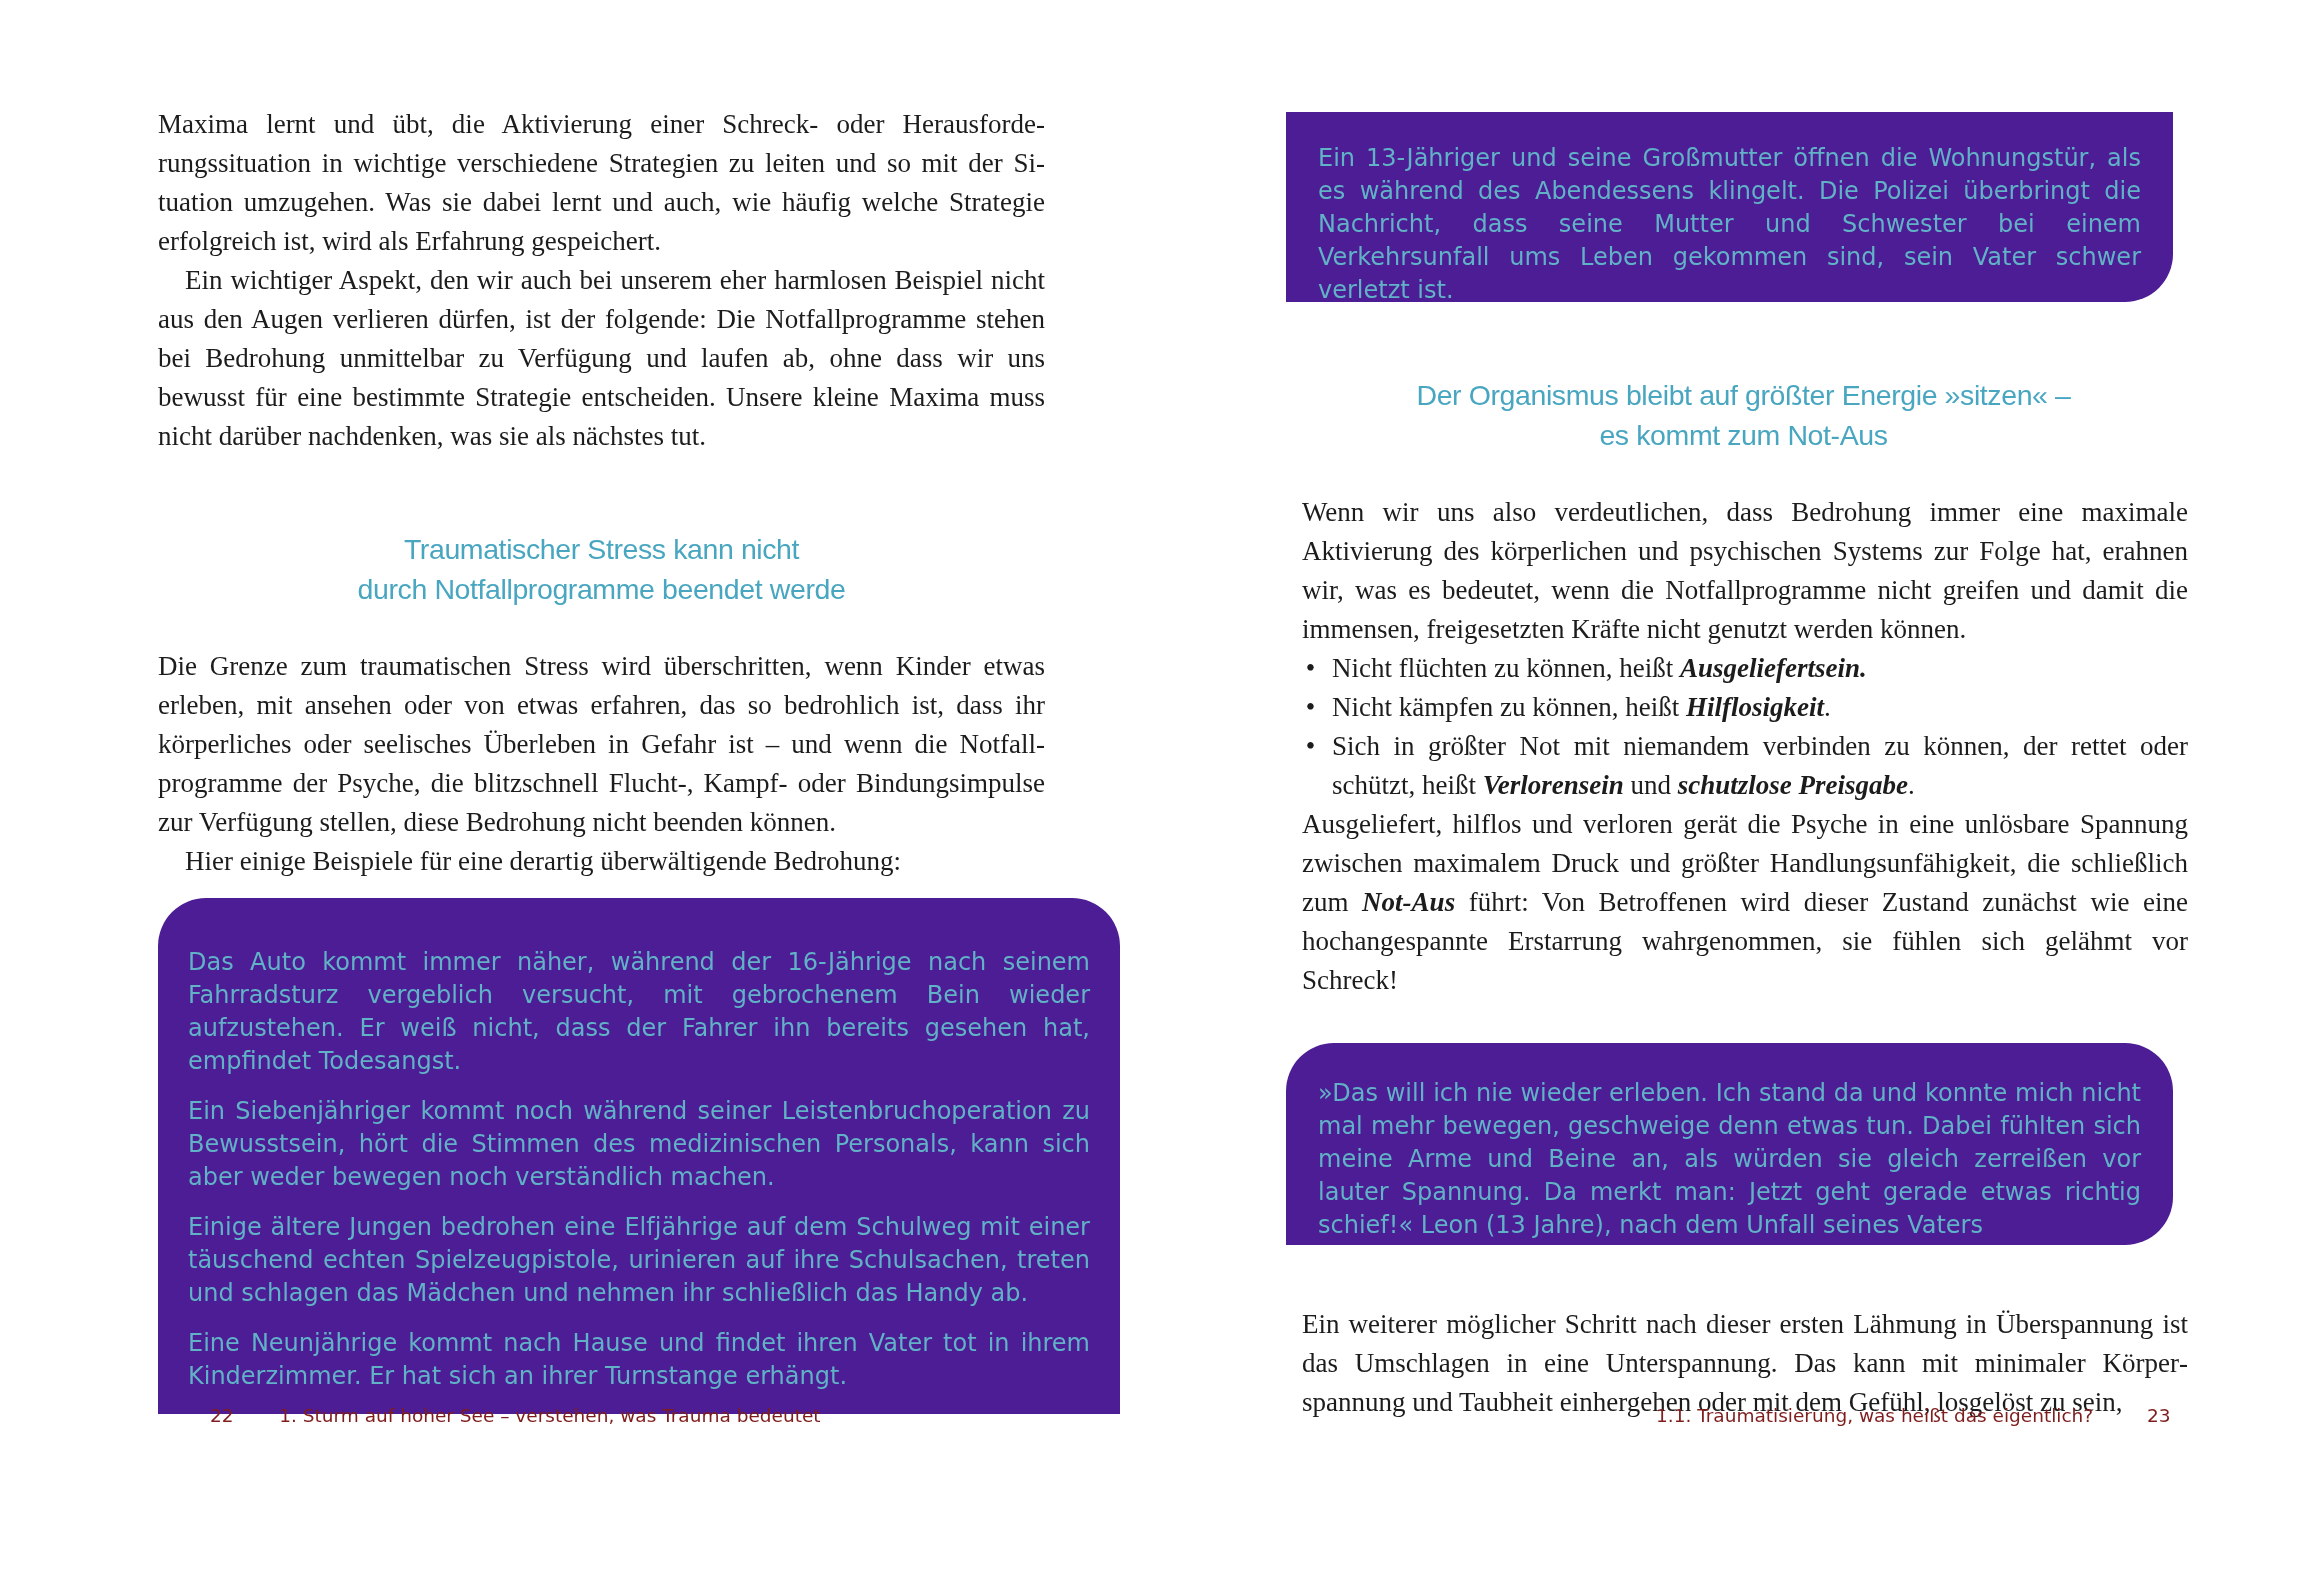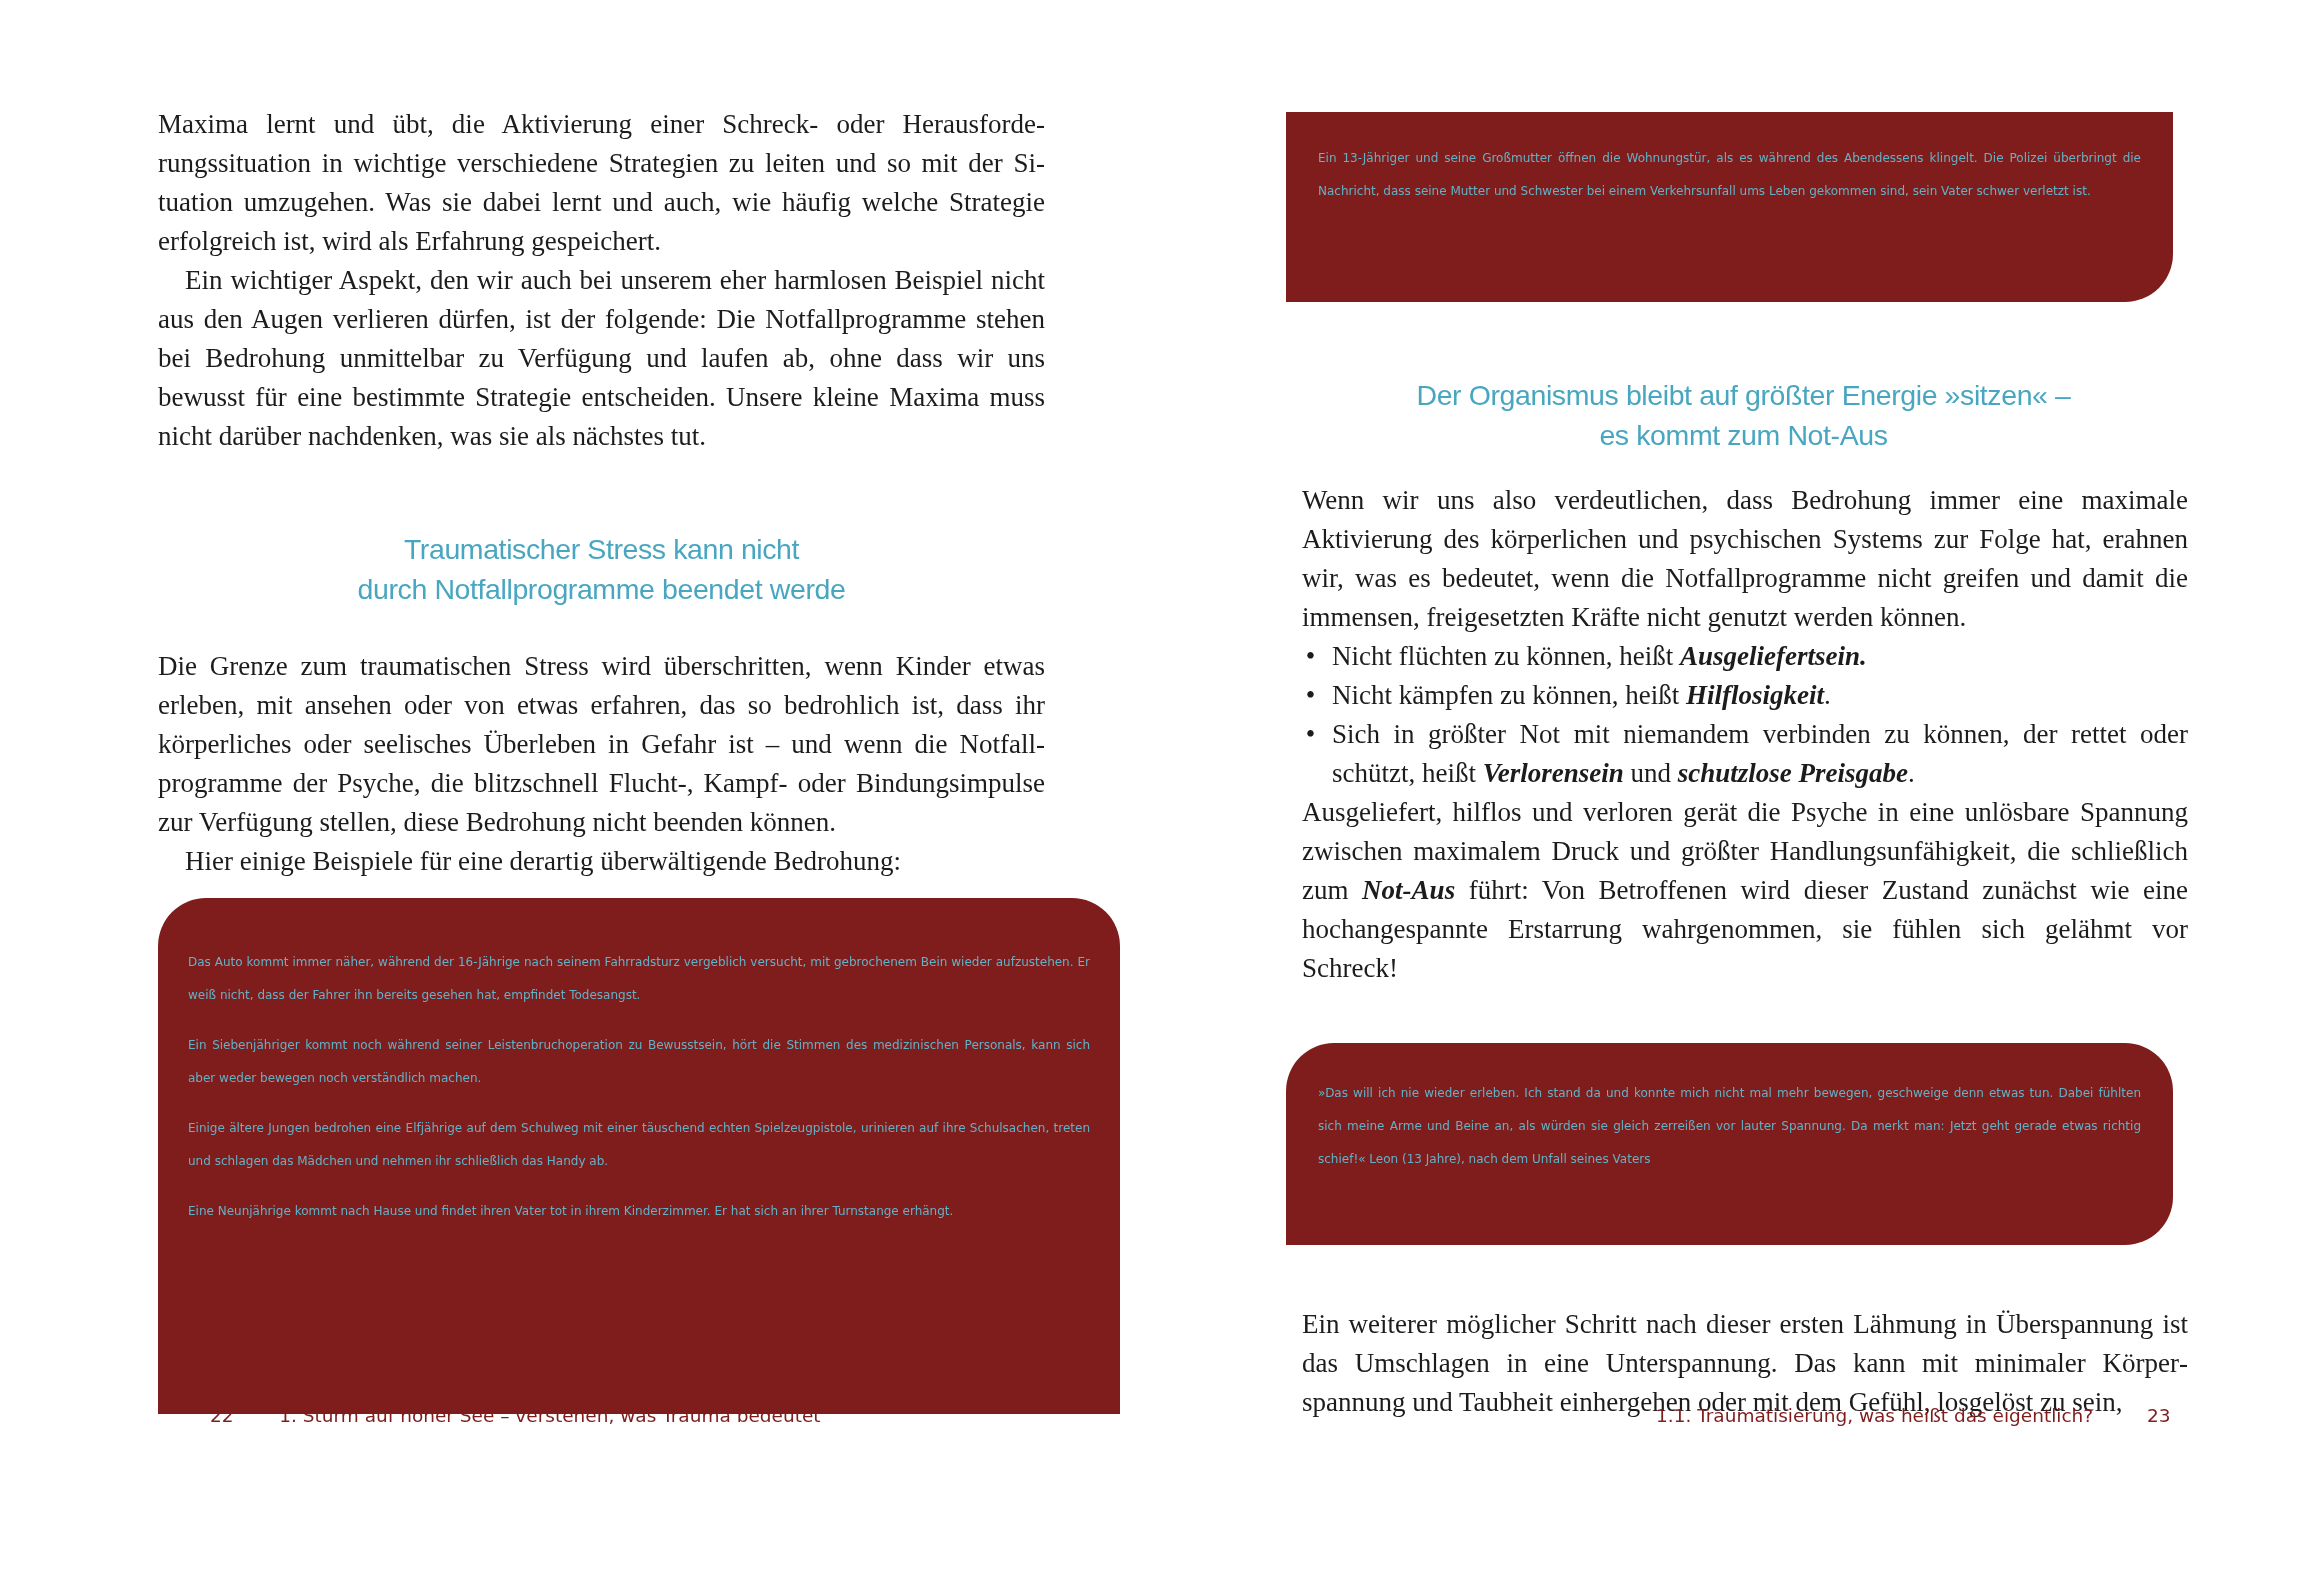--- a/index.html
+++ b/index.html
@@ -28,25 +28,25 @@
     line-height: 40px;
     color: #48a6c0;
     margin: 0;
     font-weight: normal;
     letter-spacing: -0.4px;
   }
   .heading span { display: block; text-align: center; }
 
   .box {
     position: absolute;
-    background: #7f1d1d;
+    background: #4c1d95;
     box-sizing: border-box;
     font-family: "DejaVu Sans", "Liberation Sans", sans-serif;
     font-weight: normal;
-    font-size: 12px;
+    font-size: 24px;
     line-height: 33px;
     color: #62b2c7;
     text-align: justify;
   }
   .box p { margin: 0 0 17px 0; }
   .box p:last-child { margin-bottom: 0; }
 
   .bullets { list-style: none; margin: 0; padding: 0; }
   .bullets li { position: relative; padding-left: 30px; text-align: justify; }
   .bullets li .dot { position: absolute; left: 3.8px; top: 0; }
@@ -101,21 +101,21 @@
 
   <div class="box" style="left:126px; top:112px; width:887px; height:190px; border-radius:0 0 48px 0; padding:30px 32px 0 32px;">
     <p>Ein 13-Jähriger und seine Großmutter öffnen die Wohnungstür, als es während des Abendessens klingelt. Die Polizei überbringt die Nachricht, dass seine Mutter und Schwester bei einem Verkehrsunfall ums Leben gekommen sind, sein Vater schwer verletzt ist.</p>
   </div>
 
   <h2 class="heading" style="left:141px; top:375px; width:885px;">
     <span>Der Organismus bleibt auf größter Energie »sitzen« –</span>
     <span>es kommt zum Not-Aus</span>
   </h2>
 
-  <div class="body-text" style="left:142px; top:481px; width:886px;">
+  <div class="body-text" style="left:142px; top:493px; width:886px;">
     <p>Wenn wir uns also verdeutlichen, dass Bedrohung immer eine maximale Aktivierung des körperlichen und psychischen Systems zur Folge hat, erah­nen wir, was es bedeutet, wenn die Notfallprogramme nicht greifen und damit die immensen, freigesetzten Kräfte nicht genutzt werden können.</p>
     <ul class="bullets">
       <li>
         <span class="dot">•</span>
         <span>Nicht flüchten zu können, heißt </span><span class="bi">Ausgeliefertsein.</span><span></span>
       </li>
       <li>
         <span class="dot">•</span>
         <span>Nicht kämpfen zu können, heißt </span><span class="bi">Hilflosigkeit</span><span>.</span>
       </li>

